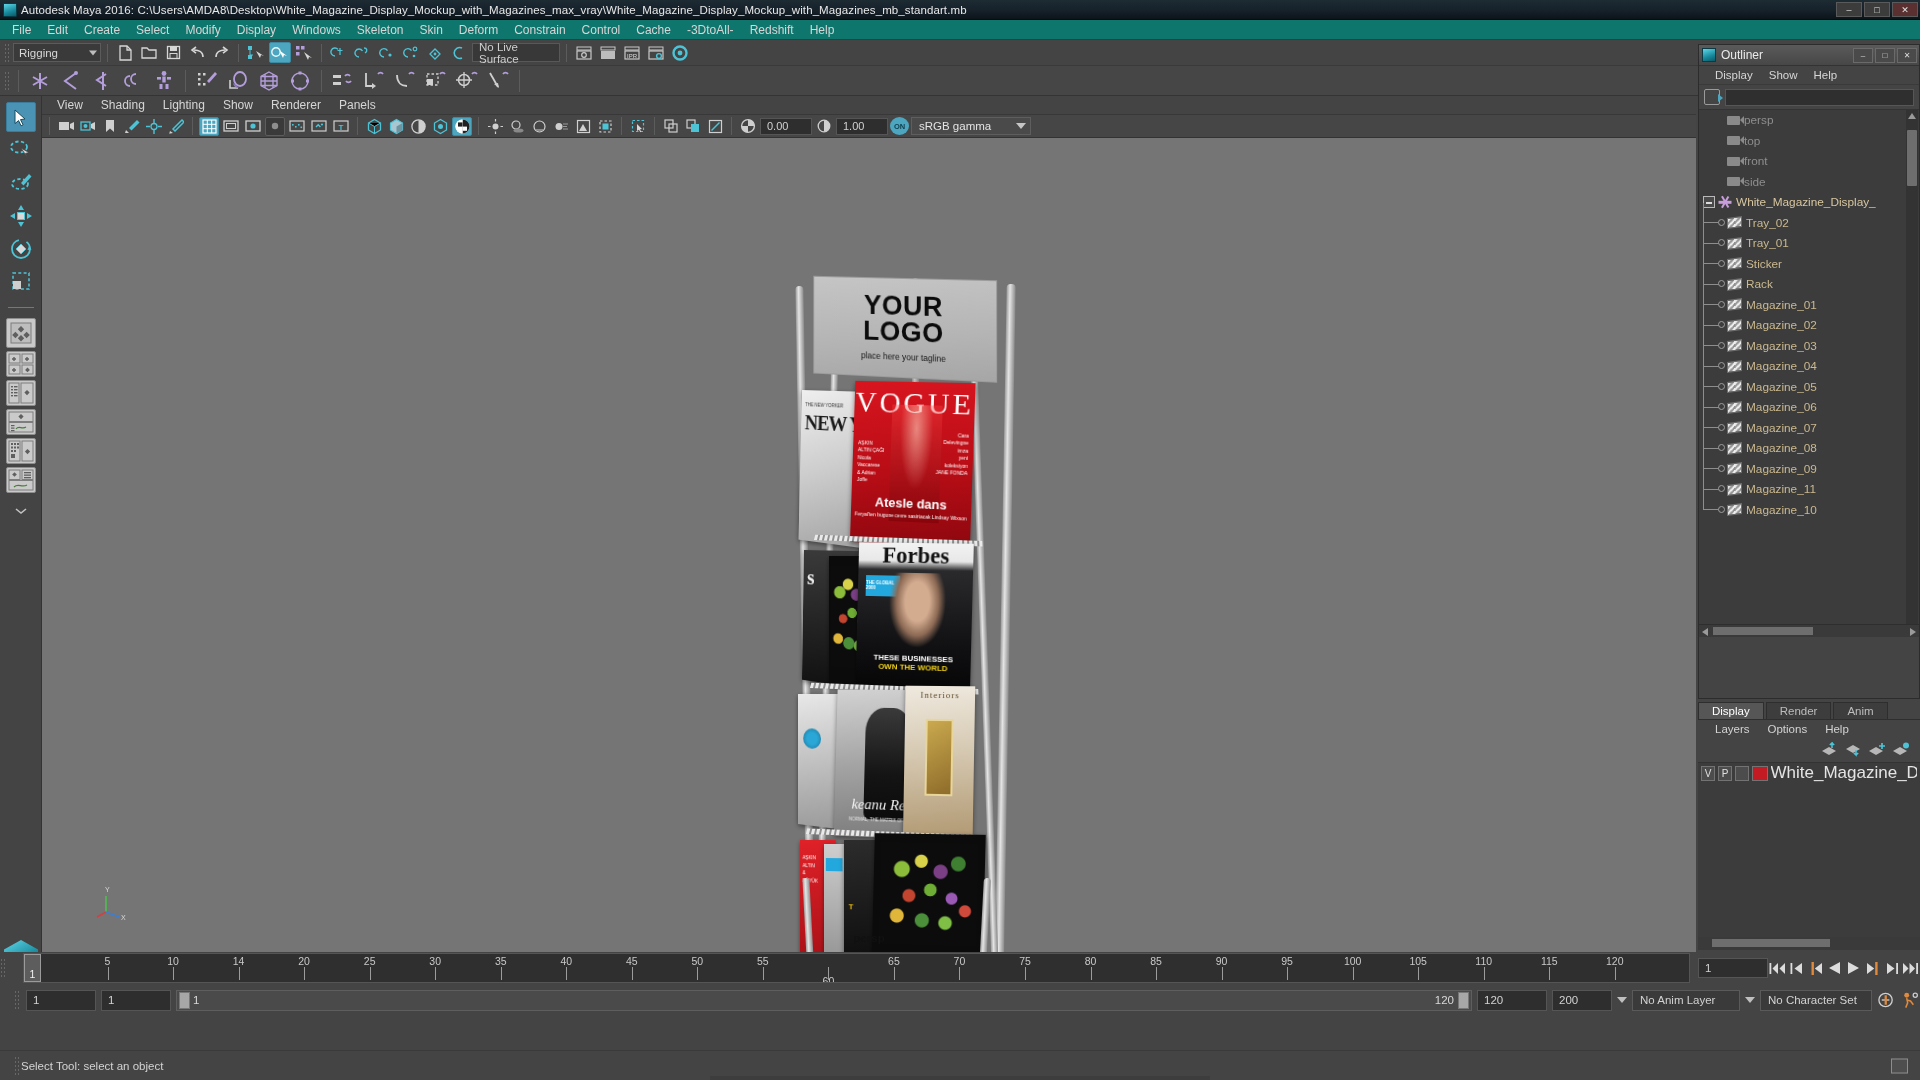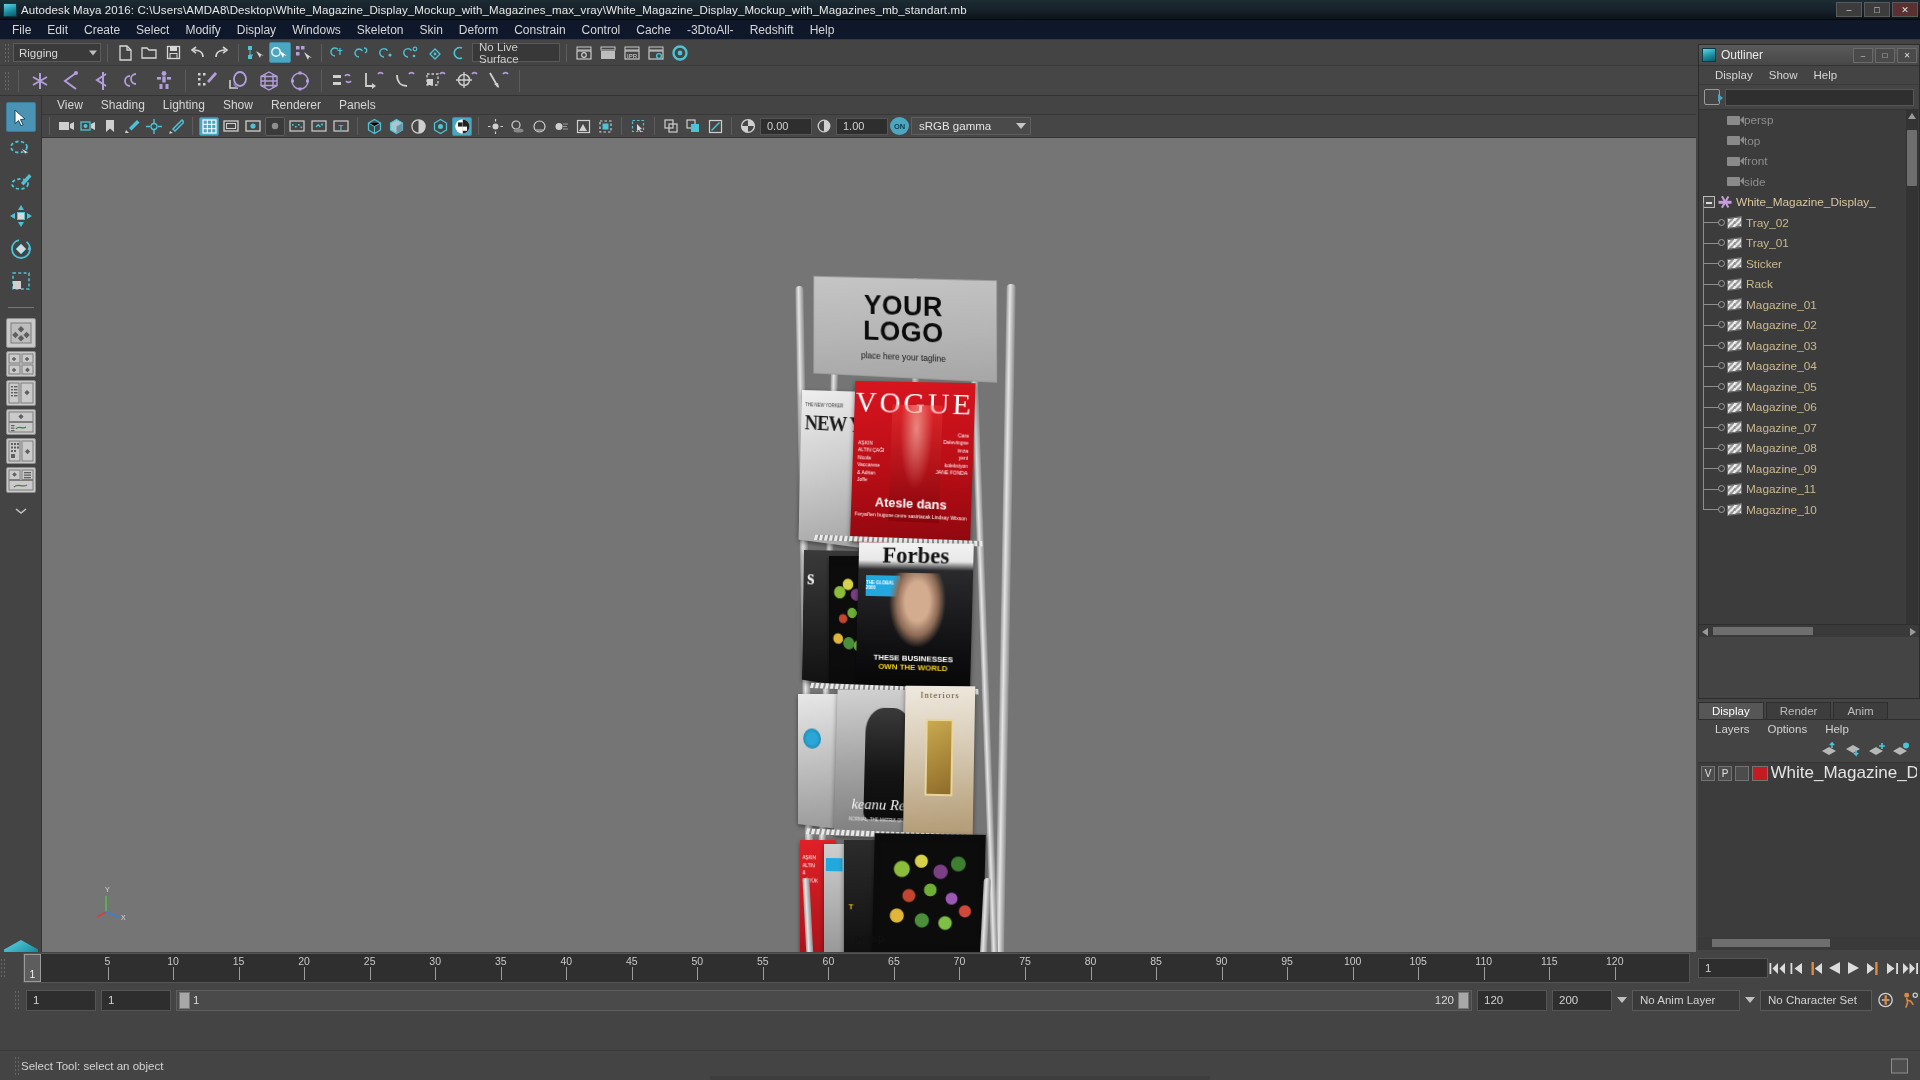--- a/index.html
+++ b/index.html
@@ -28,21 +28,21 @@
   .tb-btns{ position:absolute; right:2px; top:2px; display:flex; gap:2px;}
   .tb-btn{
     width:26px;height:15px;background:#3c3c3c;border:1px solid #5a5a5a;
     display:flex;align-items:center;justify-content:center;color:#e0e0e0;font-size:9px;
   }
   .tb-btn.close{ background:#5a3030; }
 
   
   .menubar{
     position:absolute; left:0; top:20px; width:1920px; height:20px;
-    background:#0f172a; display:flex; align-items:center; padding-left:4px;
+    background:#0f766e; display:flex; align-items:center; padding-left:4px;
     border-bottom:1px solid #3a3a3a;
   }
   .menubar .mi{
     padding:2px 8px; font-size:12px; color:#d6d6d6; white-space:nowrap; cursor:default;
   }
 
   
   .statusline{
     position:absolute; left:0; top:40px; width:1920px; height:26px;
     background:#444444; display:flex; align-items:center; gap:2px; padding-left:4px;
@@ -1379,39 +1379,39 @@
     <div class="grip"></div>
     <div class="ts-track" id="ts-track">
       <div class="ts-cur">
         <span>1</span>
       </div>
     <div class="ts-tick" style="left: 83.5328px;"></div>
         <div class="ts-num" style="left: 83.5328px;">5</div>
         <div class="ts-tick" style="left: 149.066px;"></div>
         <div class="ts-num" style="left: 149.066px;">10</div>
         <div class="ts-tick" style="left: 214.598px;"></div>
-        <div class="ts-num" style="left: 214.598px;">15</div>
+        <div class="ts-num" style="left: 214.598px;">14</div>
         <div class="ts-tick" style="left: 280.131px;"></div>
         <div class="ts-num" style="left: 280.131px;">20</div>
         <div class="ts-tick" style="left: 345.664px;"></div>
         <div class="ts-num" style="left: 345.664px;">25</div>
         <div class="ts-tick" style="left: 411.197px;"></div>
         <div class="ts-num" style="left: 411.197px; text-align: center;">30</div>
         <div class="ts-tick" style="left: 476.73px;"></div>
         <div class="ts-num" style="left: 476.73px;">35</div>
         <div class="ts-tick" style="left: 542.262px;"></div>
         <div class="ts-num" style="left: 542.262px;">40</div>
         <div class="ts-tick" style="left: 607.795px;"></div>
         <div class="ts-num" style="left: 607.795px;">45</div>
         <div class="ts-tick" style="left: 673.328px;"></div>
         <div class="ts-num" style="left: 673.328px;">50</div>
         <div class="ts-tick" style="left: 738.861px;"></div>
         <div class="ts-num" style="left: 738.861px;">55</div>
         <div class="ts-tick" style="left: 804.393px;"></div>
-        <div class="ts-num" style="left: 804.393px;">60</div>
+        <div class="ts-num" style="left: 804.393px; margin-top: 20px;">60</div>
         <div class="ts-tick" style="left: 869.926px;"></div>
         <div class="ts-num" style="left: 869.926px;">65</div>
         <div class="ts-tick" style="left: 935.459px;"></div>
         <div class="ts-num" style="left: 935.459px;">70</div>
         <div class="ts-tick" style="left: 1000.99px;"></div>
         <div class="ts-num" style="left: 1000.99px;">75</div>
         <div class="ts-tick" style="left: 1066.52px;"></div>
         <div class="ts-num" style="left: 1066.52px;">80</div>
         <div class="ts-tick" style="left: 1132.06px;"></div>
         <div class="ts-num" style="left: 1132.06px;">85</div>

